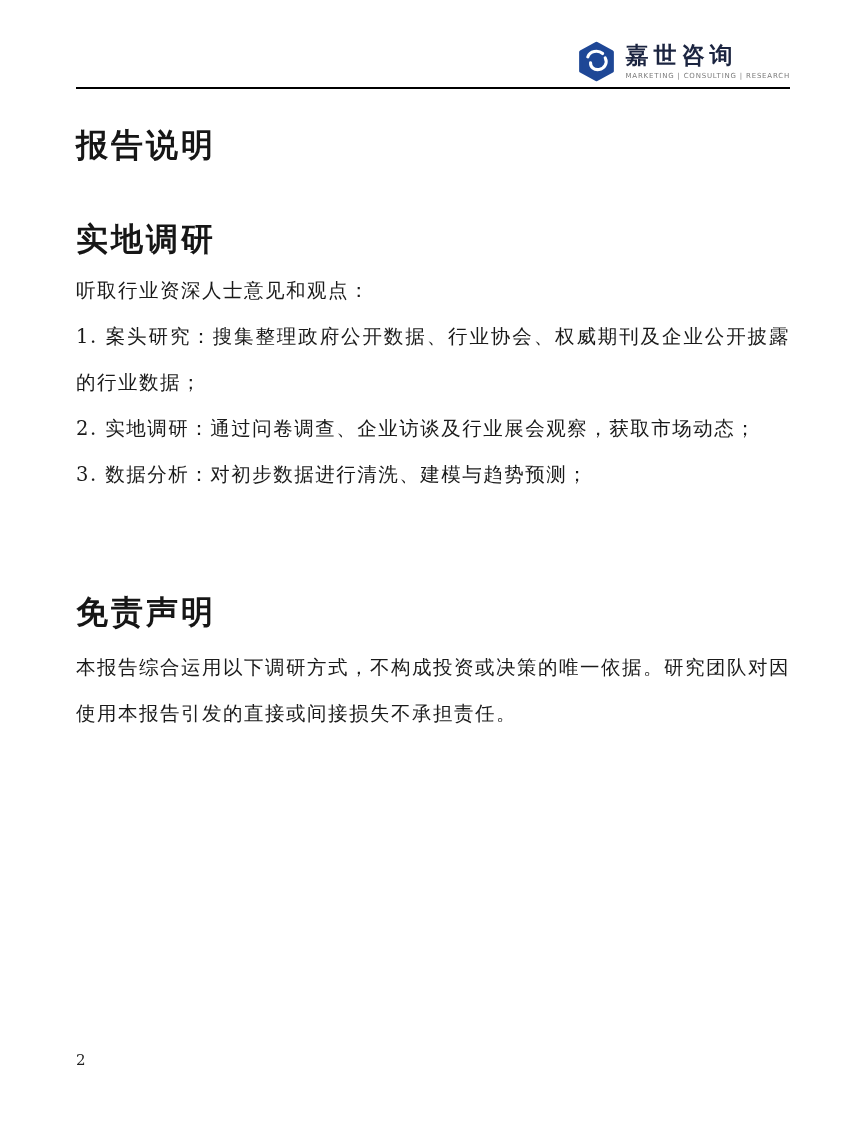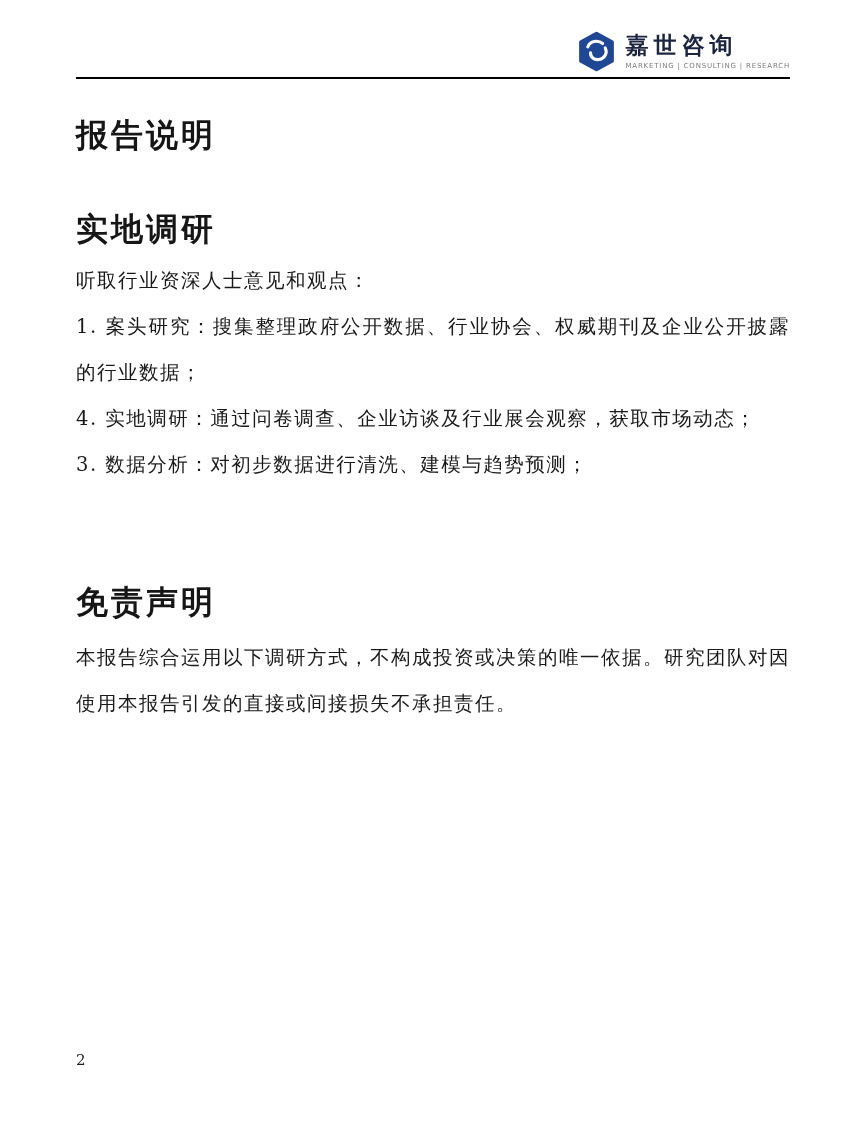--- a/index.html
+++ b/index.html
@@ -14,21 +14,21 @@
     color: #1a1a1a;
   }
   .content {
     padding: 0 76px;
   }
   
   .header {
     display: flex;
     justify-content: flex-end;
     align-items: flex-start;
-    padding-top: 31px;
+    padding-top: 41px;
   }
   .brand {
     display: flex;
     align-items: center;
     gap: 9px;
   }
   .brand-mark {
     width: 41px;
     height: 41px;
     flex: 0 0 auto;
@@ -118,21 +118,21 @@
 
   <section id="section-report-notes">
     <h2 class="section-title">报告说明</h2>
   </section>
 
   <section id="section-methodology">
     <h2 class="section-title">实地调研</h2>
     <p class="para para-intro">听取行业资深人士意见和观点：</p>
     <ul class="method-list">
       <li class="para">1. 案头研究：搜集整理政府公开数据、行业协会、权威期刊及企业公开披露的行业数据；</li>
-      <li class="para">4. 实地调研：通过问卷调查、企业访谈及行业展会观察，获取市场动态；</li>
+      <li class="para">2. 实地调研：通过问卷调查、企业访谈及行业展会观察，获取市场动态；</li>
       <li class="para">3. 数据分析：对初步数据进行清洗、建模与趋势预测；</li>
     </ul>
   </section>
 
   <section id="section-disclaimer">
     <h2 class="section-title">免责声明</h2>
     <p class="para">本报告综合运用以下调研方式，不构成投资或决策的唯一依据。研究团队对因使用本报告引发的直接或间接损失不承担责任。</p>
   </section>
 
 </main>

